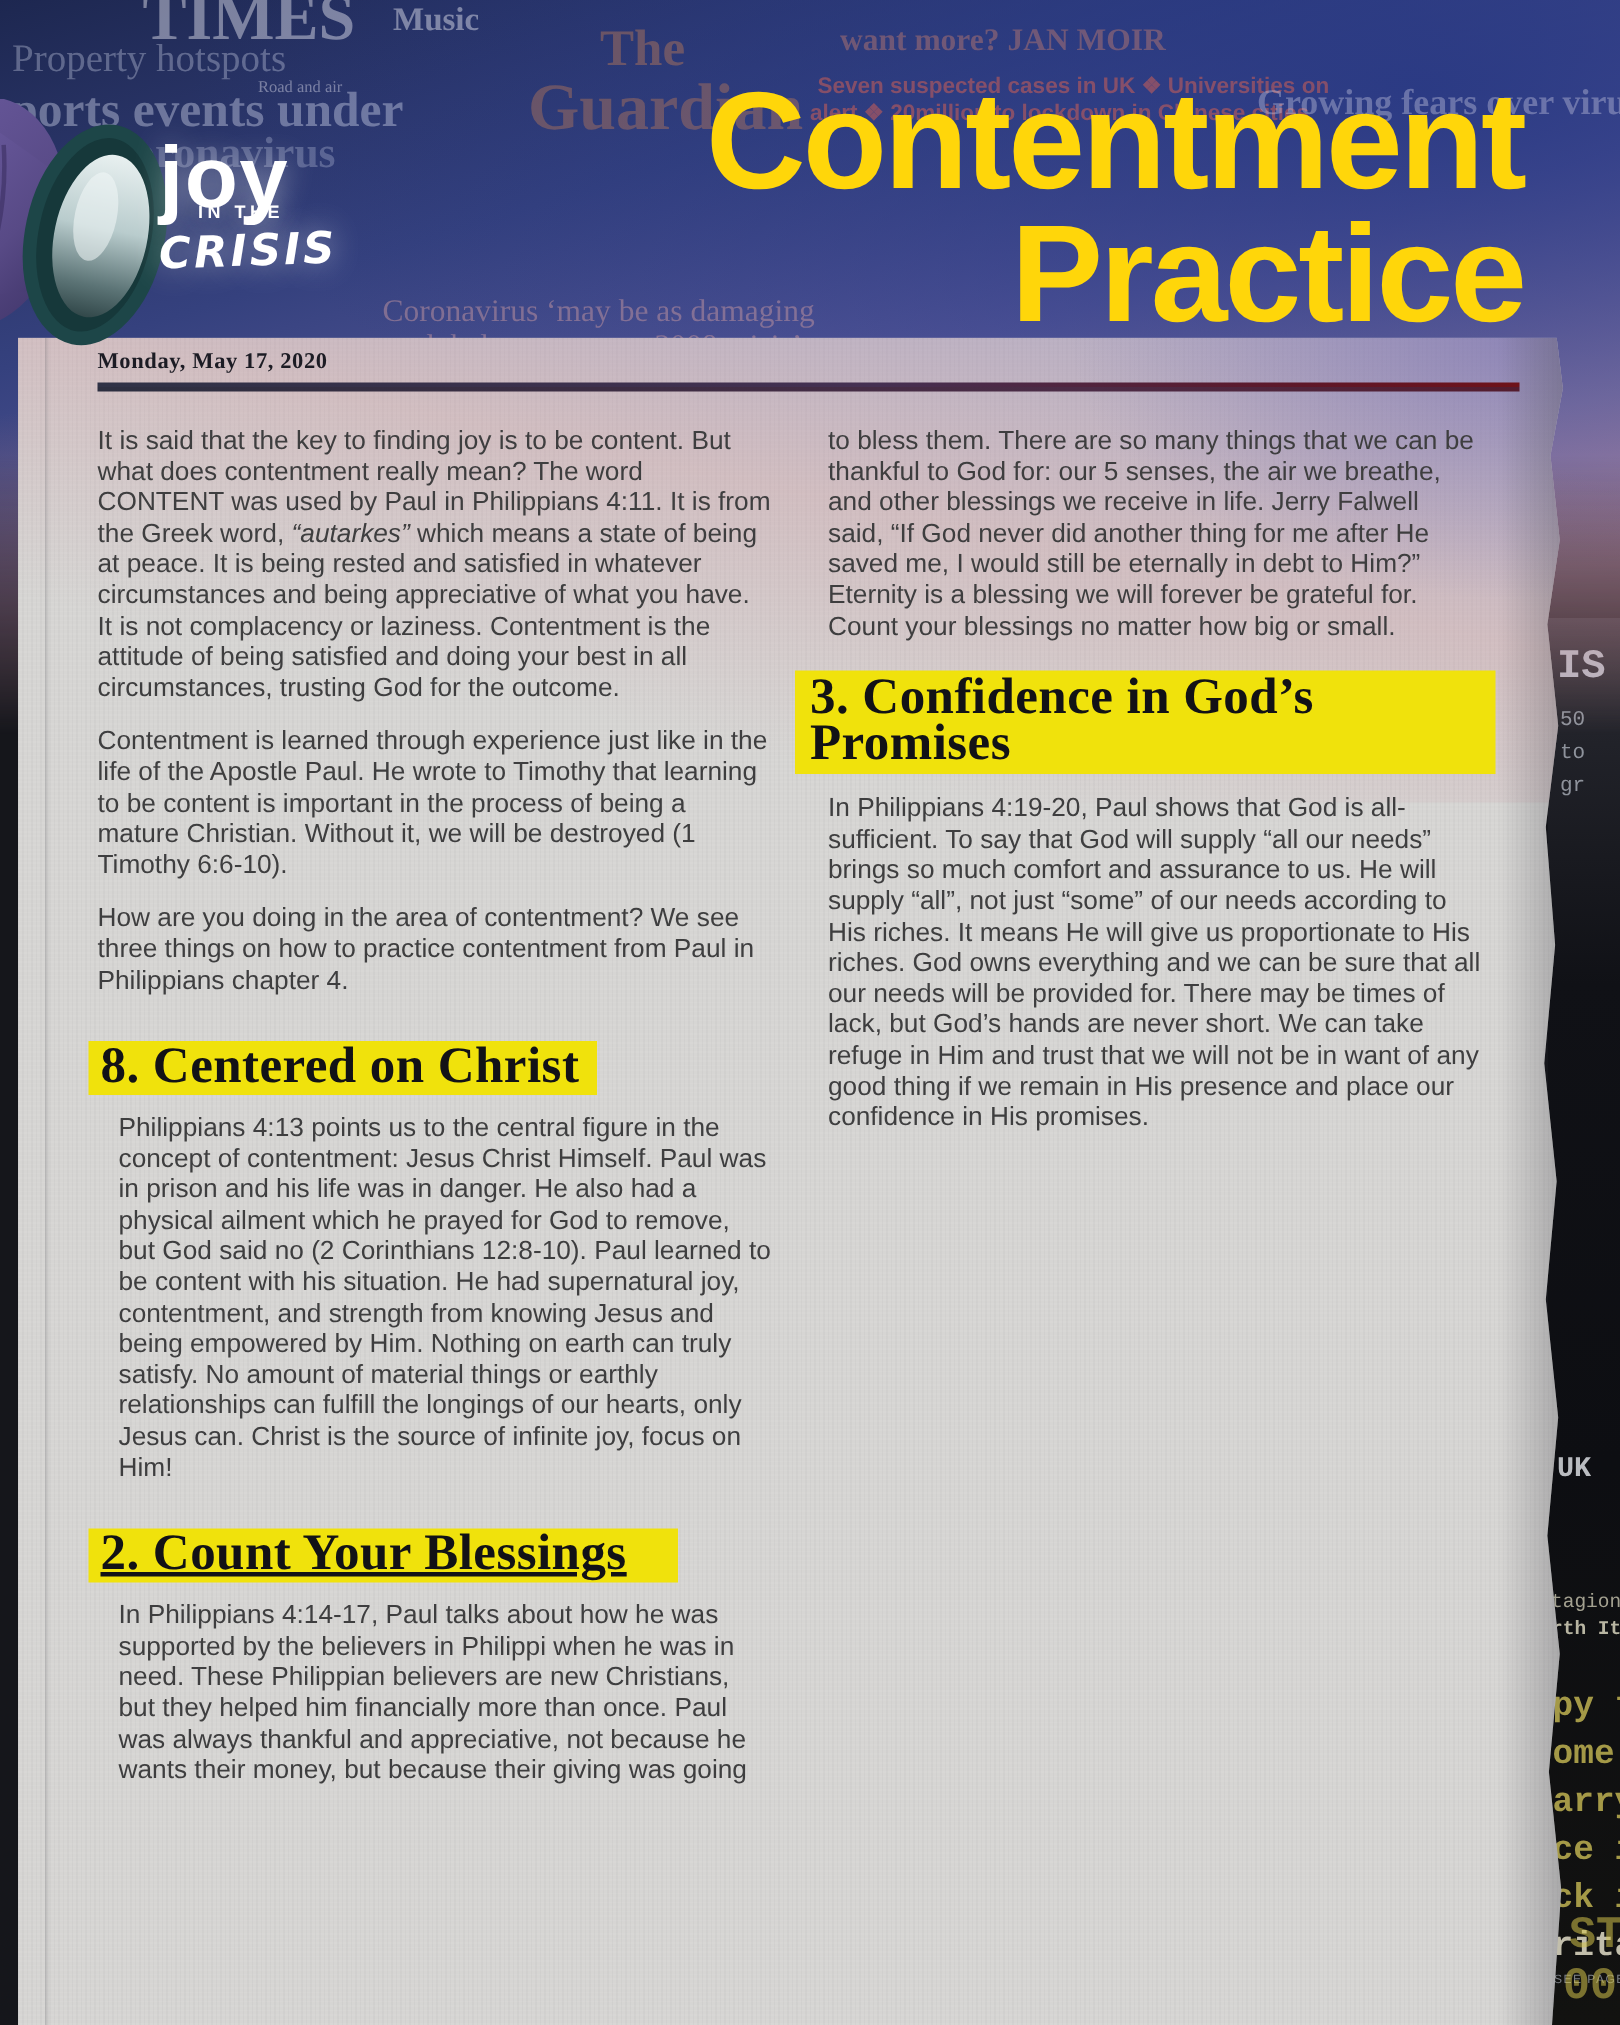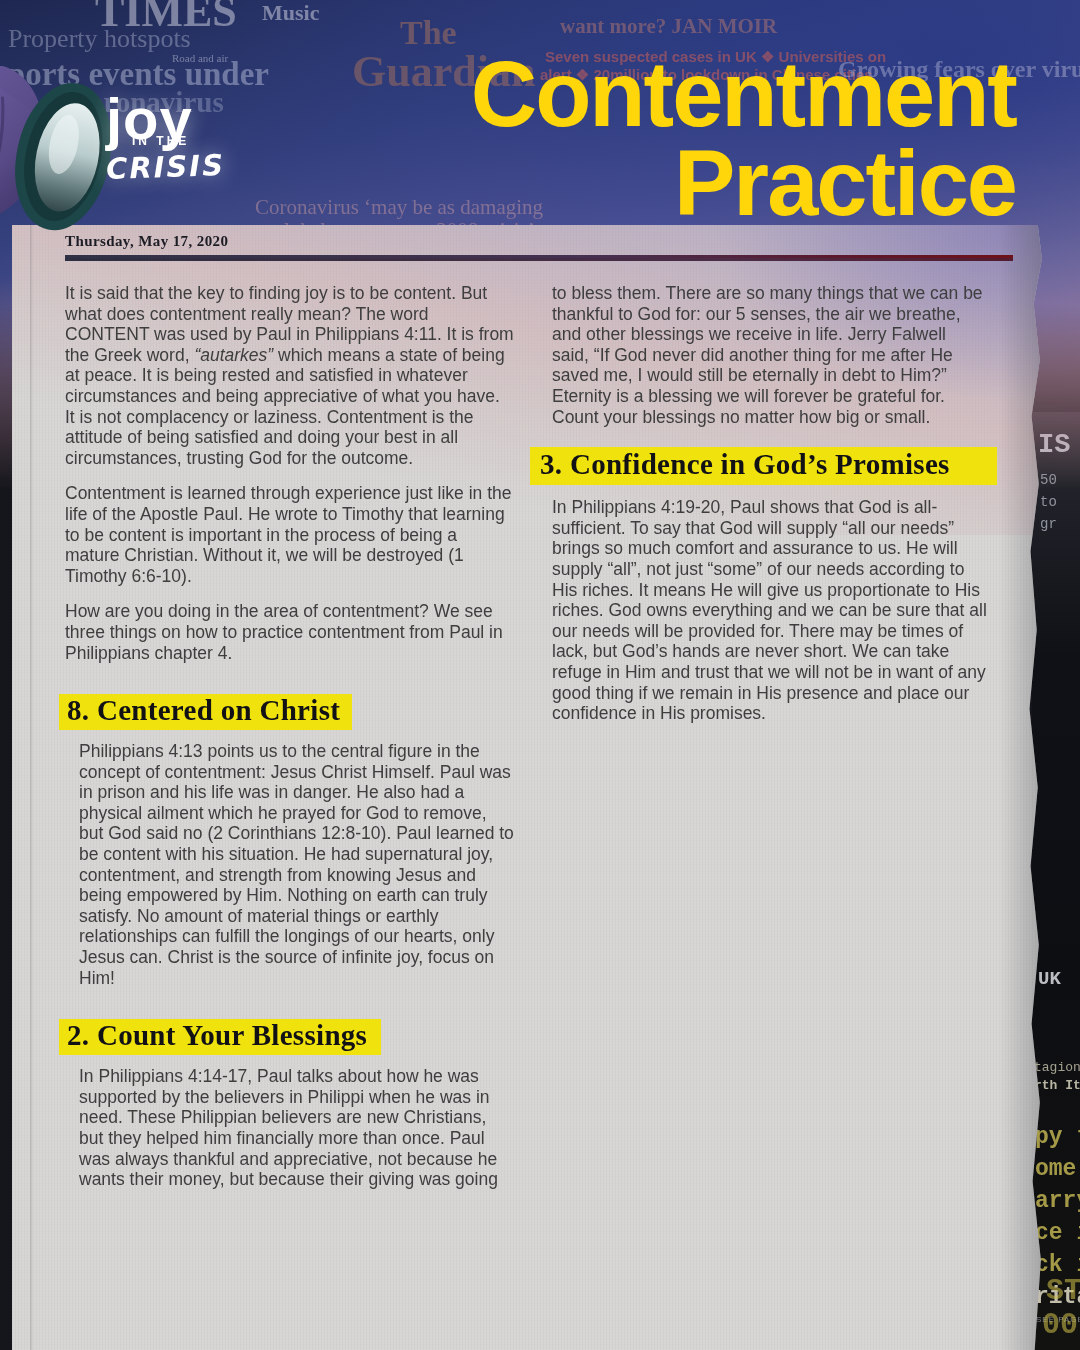--- a/index.html
+++ b/index.html
@@ -51,24 +51,24 @@
   .lastweek{font-family:"Liberation Serif",serif;font-weight:900;font-size:33px;
     letter-spacing:.5px;color:#16161d;margin:6px 0 4px 0;}
   .rule2{height:3px;border:0;background:linear-gradient(to right,#2c2f40,#4c2b46 70%,#541c2e);}
 
   
   .columns{display:flex;gap:24px;margin-top:22px;}
   .col{width:449px;color:#3e3e3f;font-size:17.5px;line-height:20.6px;}
   .col p{margin:0 0 15px 0;}
   .col p.indent{padding-left:14px;}
   .em-i{font-style:italic;}
-  .sec-h{font-family:"Liberation Serif",serif;font-weight:700;font-size:29px;
+  .sec-h{font-family:"Liberation Serif",serif;font-weight:700;font-size:34px;
     line-height:31px;color:#121216;background:#f0e20c;margin:16px 0 11px -6px;
     padding:1px 12px 4px 8px;display:inline-block;letter-spacing:.3px;}
-  .sec-h.wide{padding-right:14px;}
+  .sec-h.wide{padding-right:34px;text-decoration:underline;}
   .sec-h.block{display:block;margin:20px -10px 12px -8px;padding:2px 10px 5px 10px;}
 
   
   .title{position:absolute;top:50px;right:64px;z-index:4;text-align:right;
     color:#ffd60a;font-weight:700;font-size:92px;line-height:89px;letter-spacing:-2px;}
   .logo{position:absolute;left:106px;top:94px;z-index:4;color:#fff;
     text-shadow:0 0 20px rgba(255,255,255,.5);}
   .logo-joy{font-size:58px;font-weight:800;letter-spacing:1px;line-height:50px;}
   .logo-inthe{font-size:12px;font-weight:700;letter-spacing:3px;margin:-10px 0 0 26px;}
   .logo-crisis{font-family:"DejaVu Sans",sans-serif;font-style:italic;font-weight:800;
@@ -179,21 +179,21 @@
 
   <div class="title">
     <div>Contentment</div>
     <div>Practice</div>
   </div>
 
   <div class="paper">
     <div class="fold"></div>
     <div class="paper-inner">
 
-      <div class="date">Thursday, May 17, 2020</div>
+      <div class="date">Monday, May 17, 2020</div>
       <div class="rule"></div>
       <div class="rule2"></div>
 
       <div class="columns">
         <div class="col">
           <p><span>It is said that the key to finding joy is to be content. But what does contentment really mean? The word CONTENT was used by Paul in Philippians 4:11. It is from the Greek word, </span><span class="em-i">“autarkes”</span><span> which means a state of being at peace. It is being rested and satisfied in whatever circumstances and being appreciative of what you have. It is not complacency or laziness. Contentment is the attitude of being satisfied and doing your best in all circumstances, trusting God for the outcome.</span></p>
           <p>Contentment is learned through experience just like in the life of the Apostle Paul. He wrote to Timothy that learning to be content is important in the process of being a mature Christian. Without it, we will be destroyed (1 Timothy 6:6-10).</p>
           <p>How are you doing in the area of contentment? We see three things on how to practice contentment from Paul in Philippians chapter 4.</p>
           <div class="sec-h">8. Centered on Christ</div>
           <p class="indent">Philippians 4:13 points us to the central figure in the concept of contentment: Jesus Christ Himself. Paul was in prison and his life was in danger. He also had a physical ailment which he prayed for God to remove, but God said no (2 Corinthians 12:8-10). Paul learned to be content with his situation. He had supernatural joy, contentment, and strength from knowing Jesus and being empowered by Him. Nothing on earth can truly satisfy. No amount of material things or earthly relationships can fulfill the longings of our hearts, only Jesus can. Christ is the source of infinite joy, focus on Him!</p>

